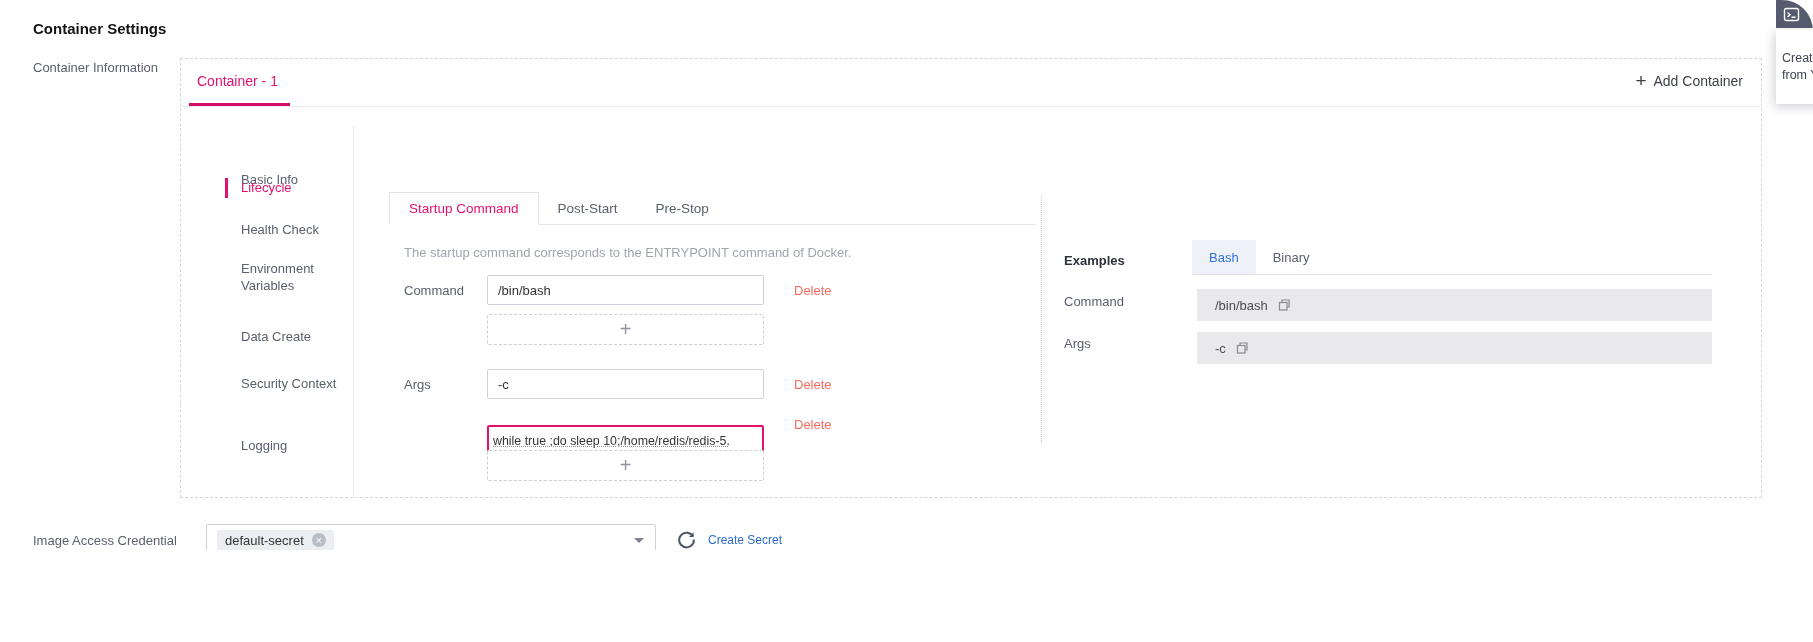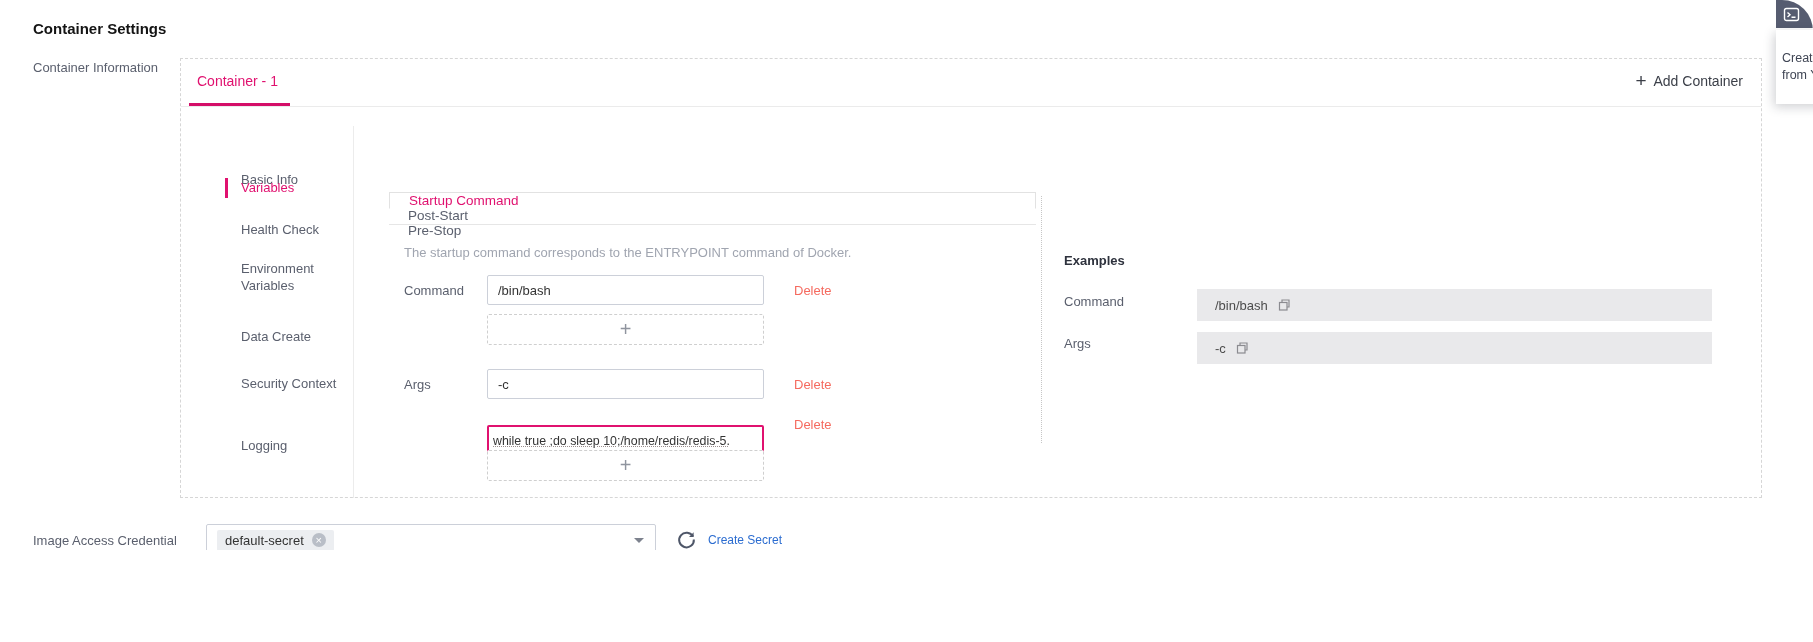--- a/index.html
+++ b/index.html
@@ -27,21 +27,21 @@
   .v-divider{left:172px;top:67px;height:372px;width:0;border-left:1px solid #ececec;}
 
   
   .banner{left:219px;top:80px;width:1346px;height:37px;background:#f3faef;display:flex;align-items:center;}
   .banner .trophy{margin-left:16px;width:18px;height:18px;}
   .banner a{margin-left:16px;font-size:13.5px;color:#3a95d6;text-decoration:none;cursor:pointer;}
   .ext-icon{margin-left:5px;vertical-align:-1px;}
 
   
   .lc-tabs{left:208px;top:133px;width:647px;height:32px;border-bottom:1px solid #e6e6e6;
-           display:flex;align-items:stretch;box-sizing:content-box;flex-direction:column;}
+           display:flex;align-items:stretch;box-sizing:content-box;}
   .lc-tab{display:flex;align-items:center;padding:0 19px;font-size:13.5px;color:#5a5f6d;cursor:pointer;}
   .lc-tab.active{border:1px solid #e2e2e2;border-bottom:1px solid #fff;margin-bottom:-1px;
                  color:#e0116f;background:#fff;}
 
   .desc{left:223px;top:186px;font-size:13px;color:#a0a5b0;}
 
   
   .fld-label{font-size:13px;color:#5a5f6d;}
   .txt-input{position:absolute;width:277px;height:30px;border:1px solid #ccd0d9;border-radius:2px;
              box-sizing:border-box;font-family:"Liberation Sans",sans-serif;font-size:13px;color:#333;
@@ -97,21 +97,21 @@
   <div class="abs outer">
     <div class="abs tabstrip-border"></div>
     <div class="abs container-tab">Container - 1</div>
     <div class="abs container-tab-underline"></div>
     <div class="abs add-container">
       <span class="plus">+</span>
       <span>Add Container</span>
     </div>
 
     <div class="side-item" style="top:91px;margin-top:21px;">Basic Info</div>
-    <div class="side-item active" style="top:120px;">Variables</div>
+    <div class="side-item active" style="top:120px;">Lifecycle</div>
     <div class="side-item" style="top:162px;">Health Check</div>
     <div class="side-item" style="top:201px;">Environment Variables</div>
     <div class="side-item" style="top:269px;">Data Create</div>
     <div class="side-item" style="top:316px;">Security Context</div>
     <div class="side-item" style="top:378px;">Logging</div>
     <div class="abs v-divider"></div>
 
 
     <div class="abs lc-tabs">
       <div class="lc-tab active">Startup Command</div>
@@ -134,20 +134,24 @@
 
     <input class="txt-input focused" style="left: 306px; top: 366px; height: 31px;" type="text" value="while true ;do sleep 10;/home/redis/redis-5.">
     <div class="abs delete-link" style="left:613px;top:358px;">Delete</div>
 
     <div class="dash-add" style="left:306px;top:391px;">
       <span>+</span>
     </div>
 
     <div class="abs dot-divider"></div>
     <div class="abs ex-title">Examples</div>
+    <div class="abs ex-tabs">
+      <div class="ex-tab active">Bash</div>
+      <div class="ex-tab">Binary</div>
+    </div>
     <div class="abs fld-label" style="left:883px;top:235px;">Command</div>
     <div class="abs fld-label" style="left:883px;top:277px;">Args</div>
 
     <div class="ex-row" style="top:230px;">
       <span>/bin/bash</span>
       <svg class="copy-icon" width="14" height="14" viewBox="0 0 14 14">
         <rect x="2.5" y="4.5" width="7.5" height="7.5" fill="none" stroke="#8b8b90" stroke-width="1.2"></rect>
         <path d="M5 4.5V2h7v7h-2" fill="none" stroke="#8b8b90" stroke-width="1.2"></path>
       </svg>
     </div>

